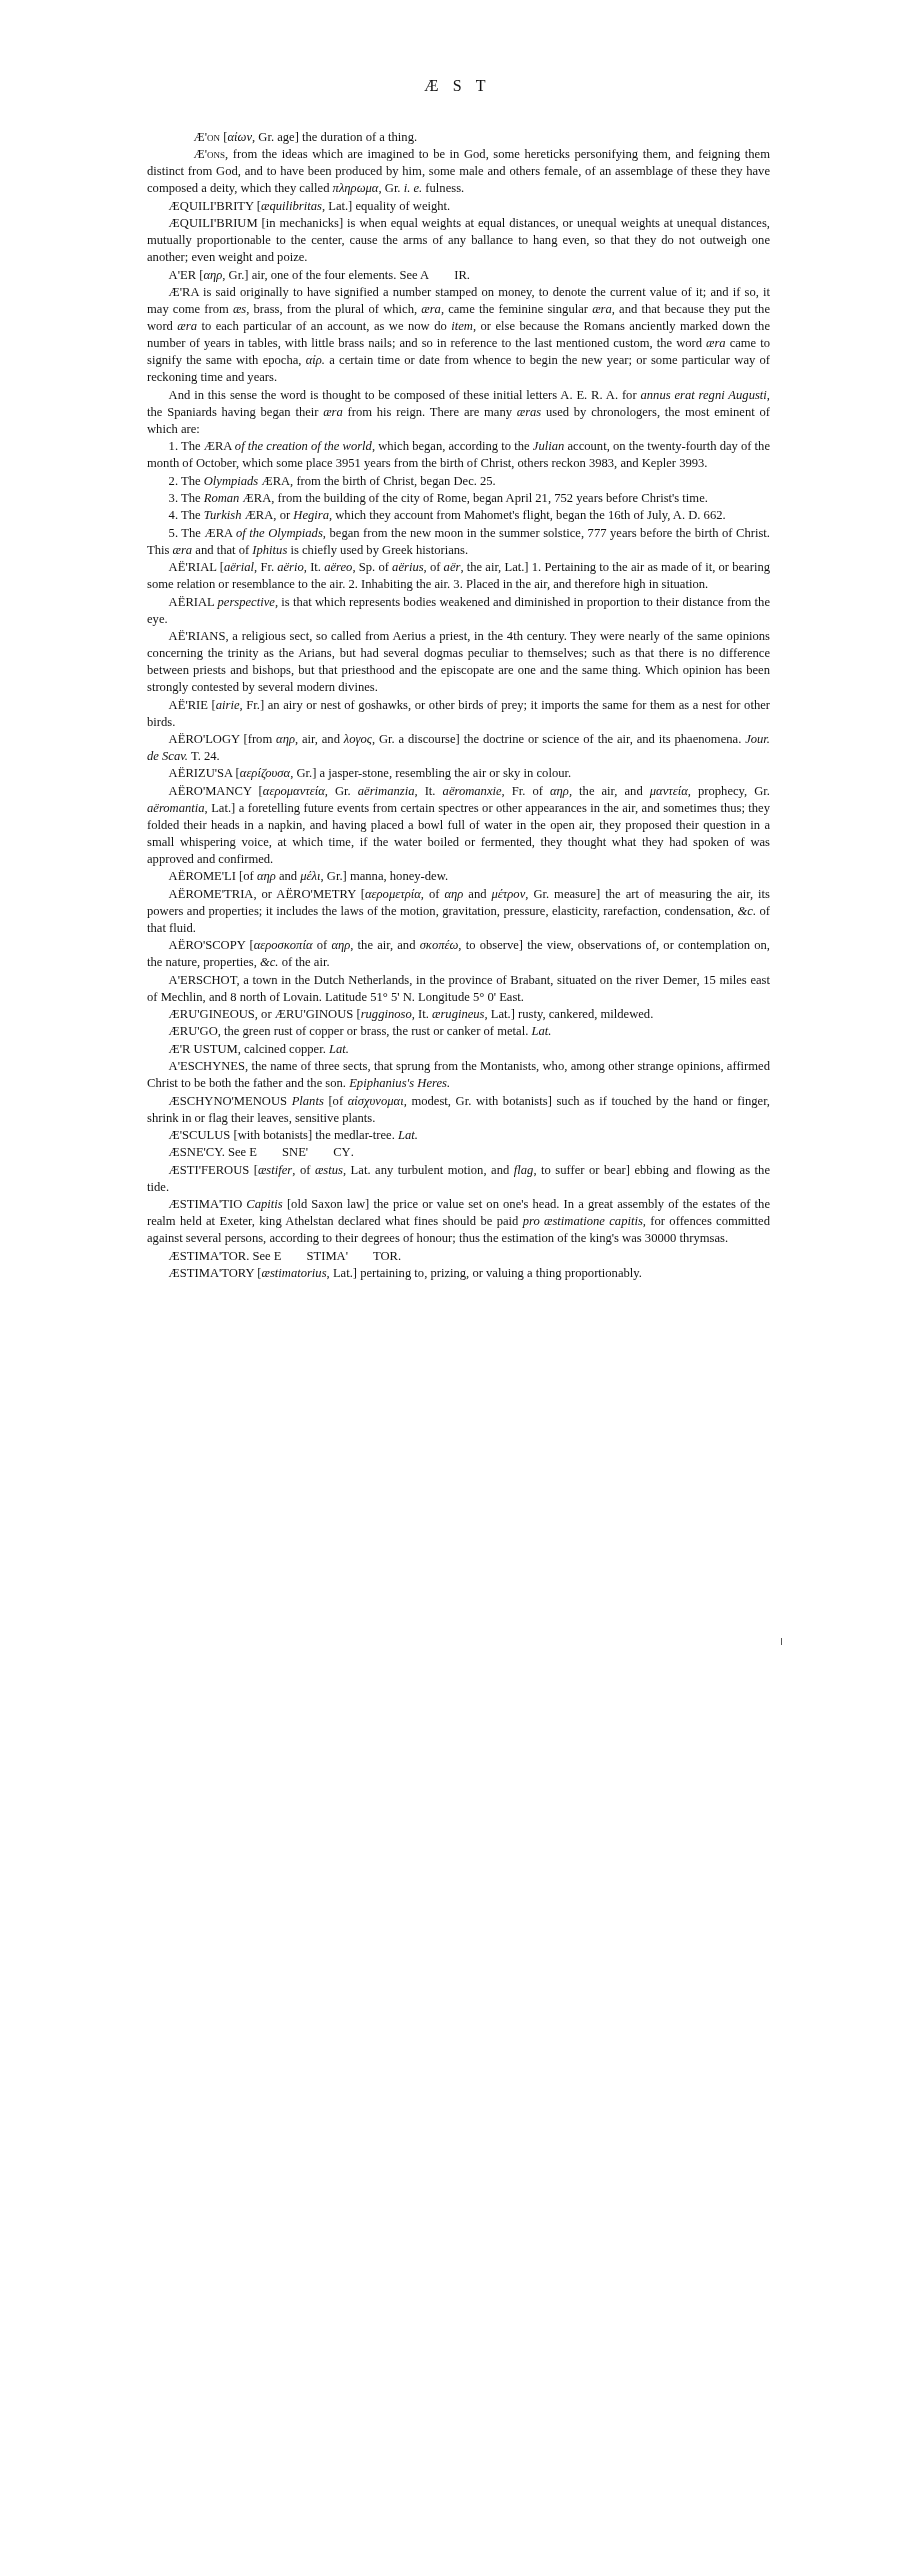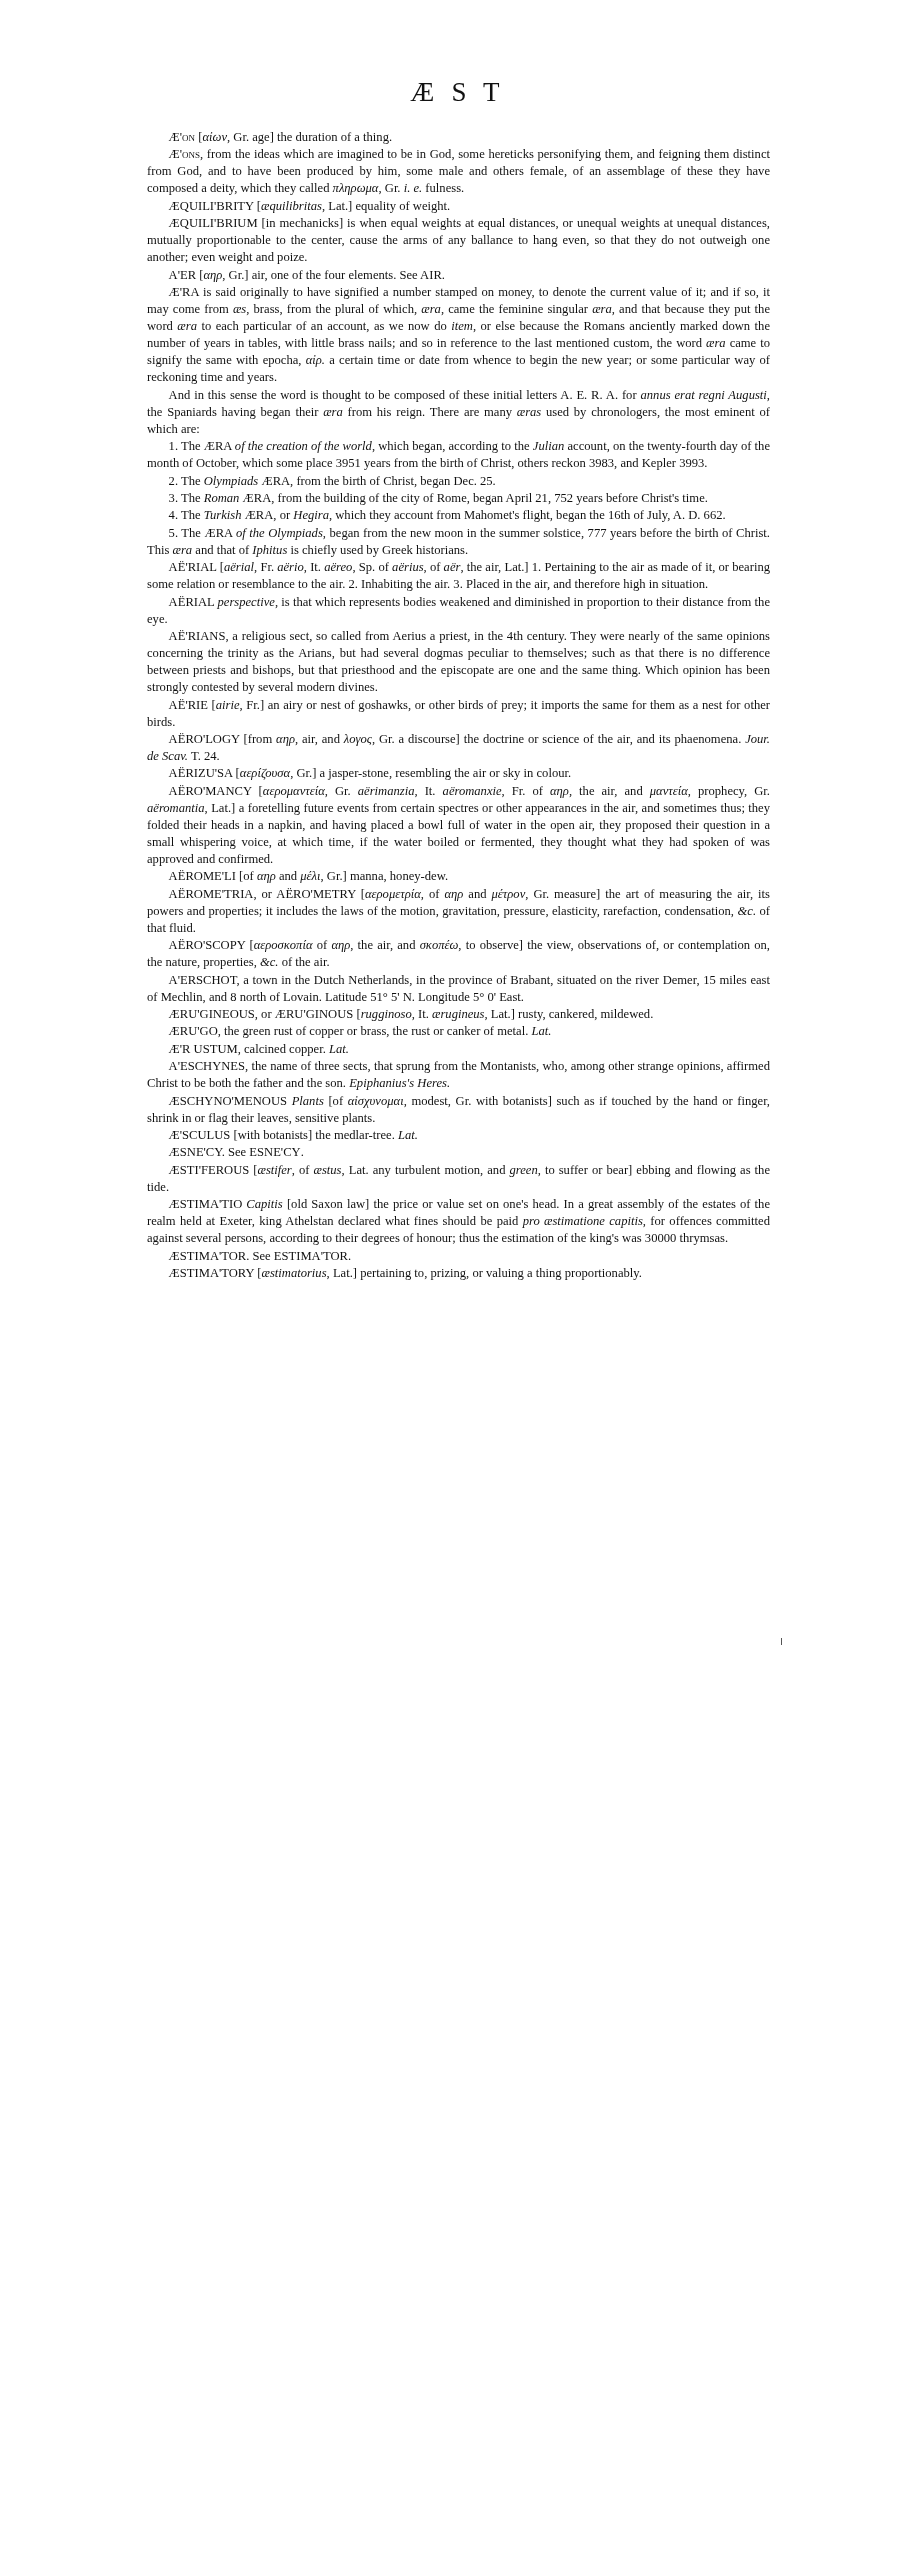--- a/index.html
+++ b/index.html
@@ -14,39 +14,40 @@
     background: #ffffff;
     font-family: "Liberation Serif", serif;
     color: #111111;
   }
   .header {
     position: absolute;
     top: 77px;
     left: 0;
     width: 915px;
     text-align: center;
-    font-size: 27px;
+    font-size: 16px;
     letter-spacing: 5.2px;
     font-family: "Liberation Serif", serif;
   }
   .column {
     position: absolute;
     top: 129px;
     left: 147px;
     width: 623px;
     font-size: 12.6px;
     line-height: 1.355;
     text-align: justify;
   }
   .entry {
     margin: 0 0 0.3px 0;
     text-indent: 21.6px;
   }
   .sc {
     font-variant: small-caps;
+    margin-left: 25px;
   }
   .it {
     font-style: italic;
   }
   .tickmark {
     position: absolute;
     right: 133px;
     top: 1638px;
     width: 1px;
     height: 7.2px;
@@ -84,21 +85,21 @@
       <p class="entry">AËROME'TRIA, or AËRO'METRY [<span class="it">αερομετρία</span>, of <span class="it">αηρ</span> and <span class="it">μέτρον</span>, Gr. measure] the art of measuring the air, its powers and properties; it includes the laws of the motion, gravitation, pressure, elasticity, rarefaction, condensation, <span class="it">&amp;c.</span> of that fluid.</p>
       <p class="entry">AËRO'SCOPY [<span class="it">αεροσκοπία</span> of <span class="it">αηρ</span>, the air, and <span class="it">σκοπέω</span>, to observe] the view, observations of, or contemplation on, the nature, properties, <span class="it">&amp;c.</span> of the air.</p>
       <p class="entry">A'ERSCHOT, a town in the Dutch Netherlands, in the province of Brabant, situated on the river Demer, 15 miles east of Mechlin, and 8 north of Lovain.  Latitude 51° 5' N.  Longitude 5° 0' East.</p>
       <p class="entry">ÆRU'GINEOUS, or ÆRU'GINOUS [<span class="it">rugginoso</span>, It. <span class="it">ærugineus</span>, Lat.] rusty, cankered, mildewed.</p>
       <p class="entry">ÆRU'GO, the green rust of copper or brass, the rust or canker of metal.  <span class="it">Lat.</span></p>
       <p class="entry">Æ'R USTUM, calcined copper.  <span class="it">Lat.</span></p>
       <p class="entry">A'ESCHYNES, the name of three sects, that sprung from the Montanists, who, among other strange opinions, affirmed Christ to be both the father and the son.  <span class="it">Epiphanius's Heres.</span></p>
       <p class="entry">ÆSCHYNO'MENOUS <span class="it">Plants</span> [of <span class="it">αἰσχυνομαι</span>, modest, Gr. with botanists] such as if touched by the hand or finger, shrink in or flag their leaves, sensitive plants.</p>
       <p class="entry">Æ'SCULUS [with botanists] the medlar-tree.  <span class="it">Lat.</span></p>
       <p class="entry">ÆSNE'CY.  See E<span class="sc">SNE</span>'<span class="sc">CY</span>.</p>
-      <p class="entry">ÆSTI'FEROUS [<span class="it">æstifer</span>, of <span class="it">æstus</span>, Lat. any turbulent motion, and <span class="it">green</span>, to suffer or bear] ebbing and flowing as the tide.</p>
+      <p class="entry">ÆSTI'FEROUS [<span class="it">æstifer</span>, of <span class="it">æstus</span>, Lat. any turbulent motion, and <span class="it">flag</span>, to suffer or bear] ebbing and flowing as the tide.</p>
       <p class="entry">ÆSTIMA'TIO <span class="it">Capitis</span> [old Saxon law] the price or value set on one's head.  In a great assembly of the estates of the realm held at Exeter, king Athelstan declared what fines should be paid <span class="it">pro æstimatione capitis</span>, for offences committed against several persons, according to their degrees of honour; thus the estimation of the king's was 30000 thrymsas.</p>
       <p class="entry">ÆSTIMA'TOR.  See E<span class="sc">STIMA</span>'<span class="sc">TOR</span>.</p>
       <p class="entry">ÆSTIMA'TORY [<span class="it">æstimatorius</span>, Lat.] pertaining to, prizing, or valuing a thing proportionably.</p>
     </div>
 
   <div class="tickmark"></div>
 
 </div>
 
 

